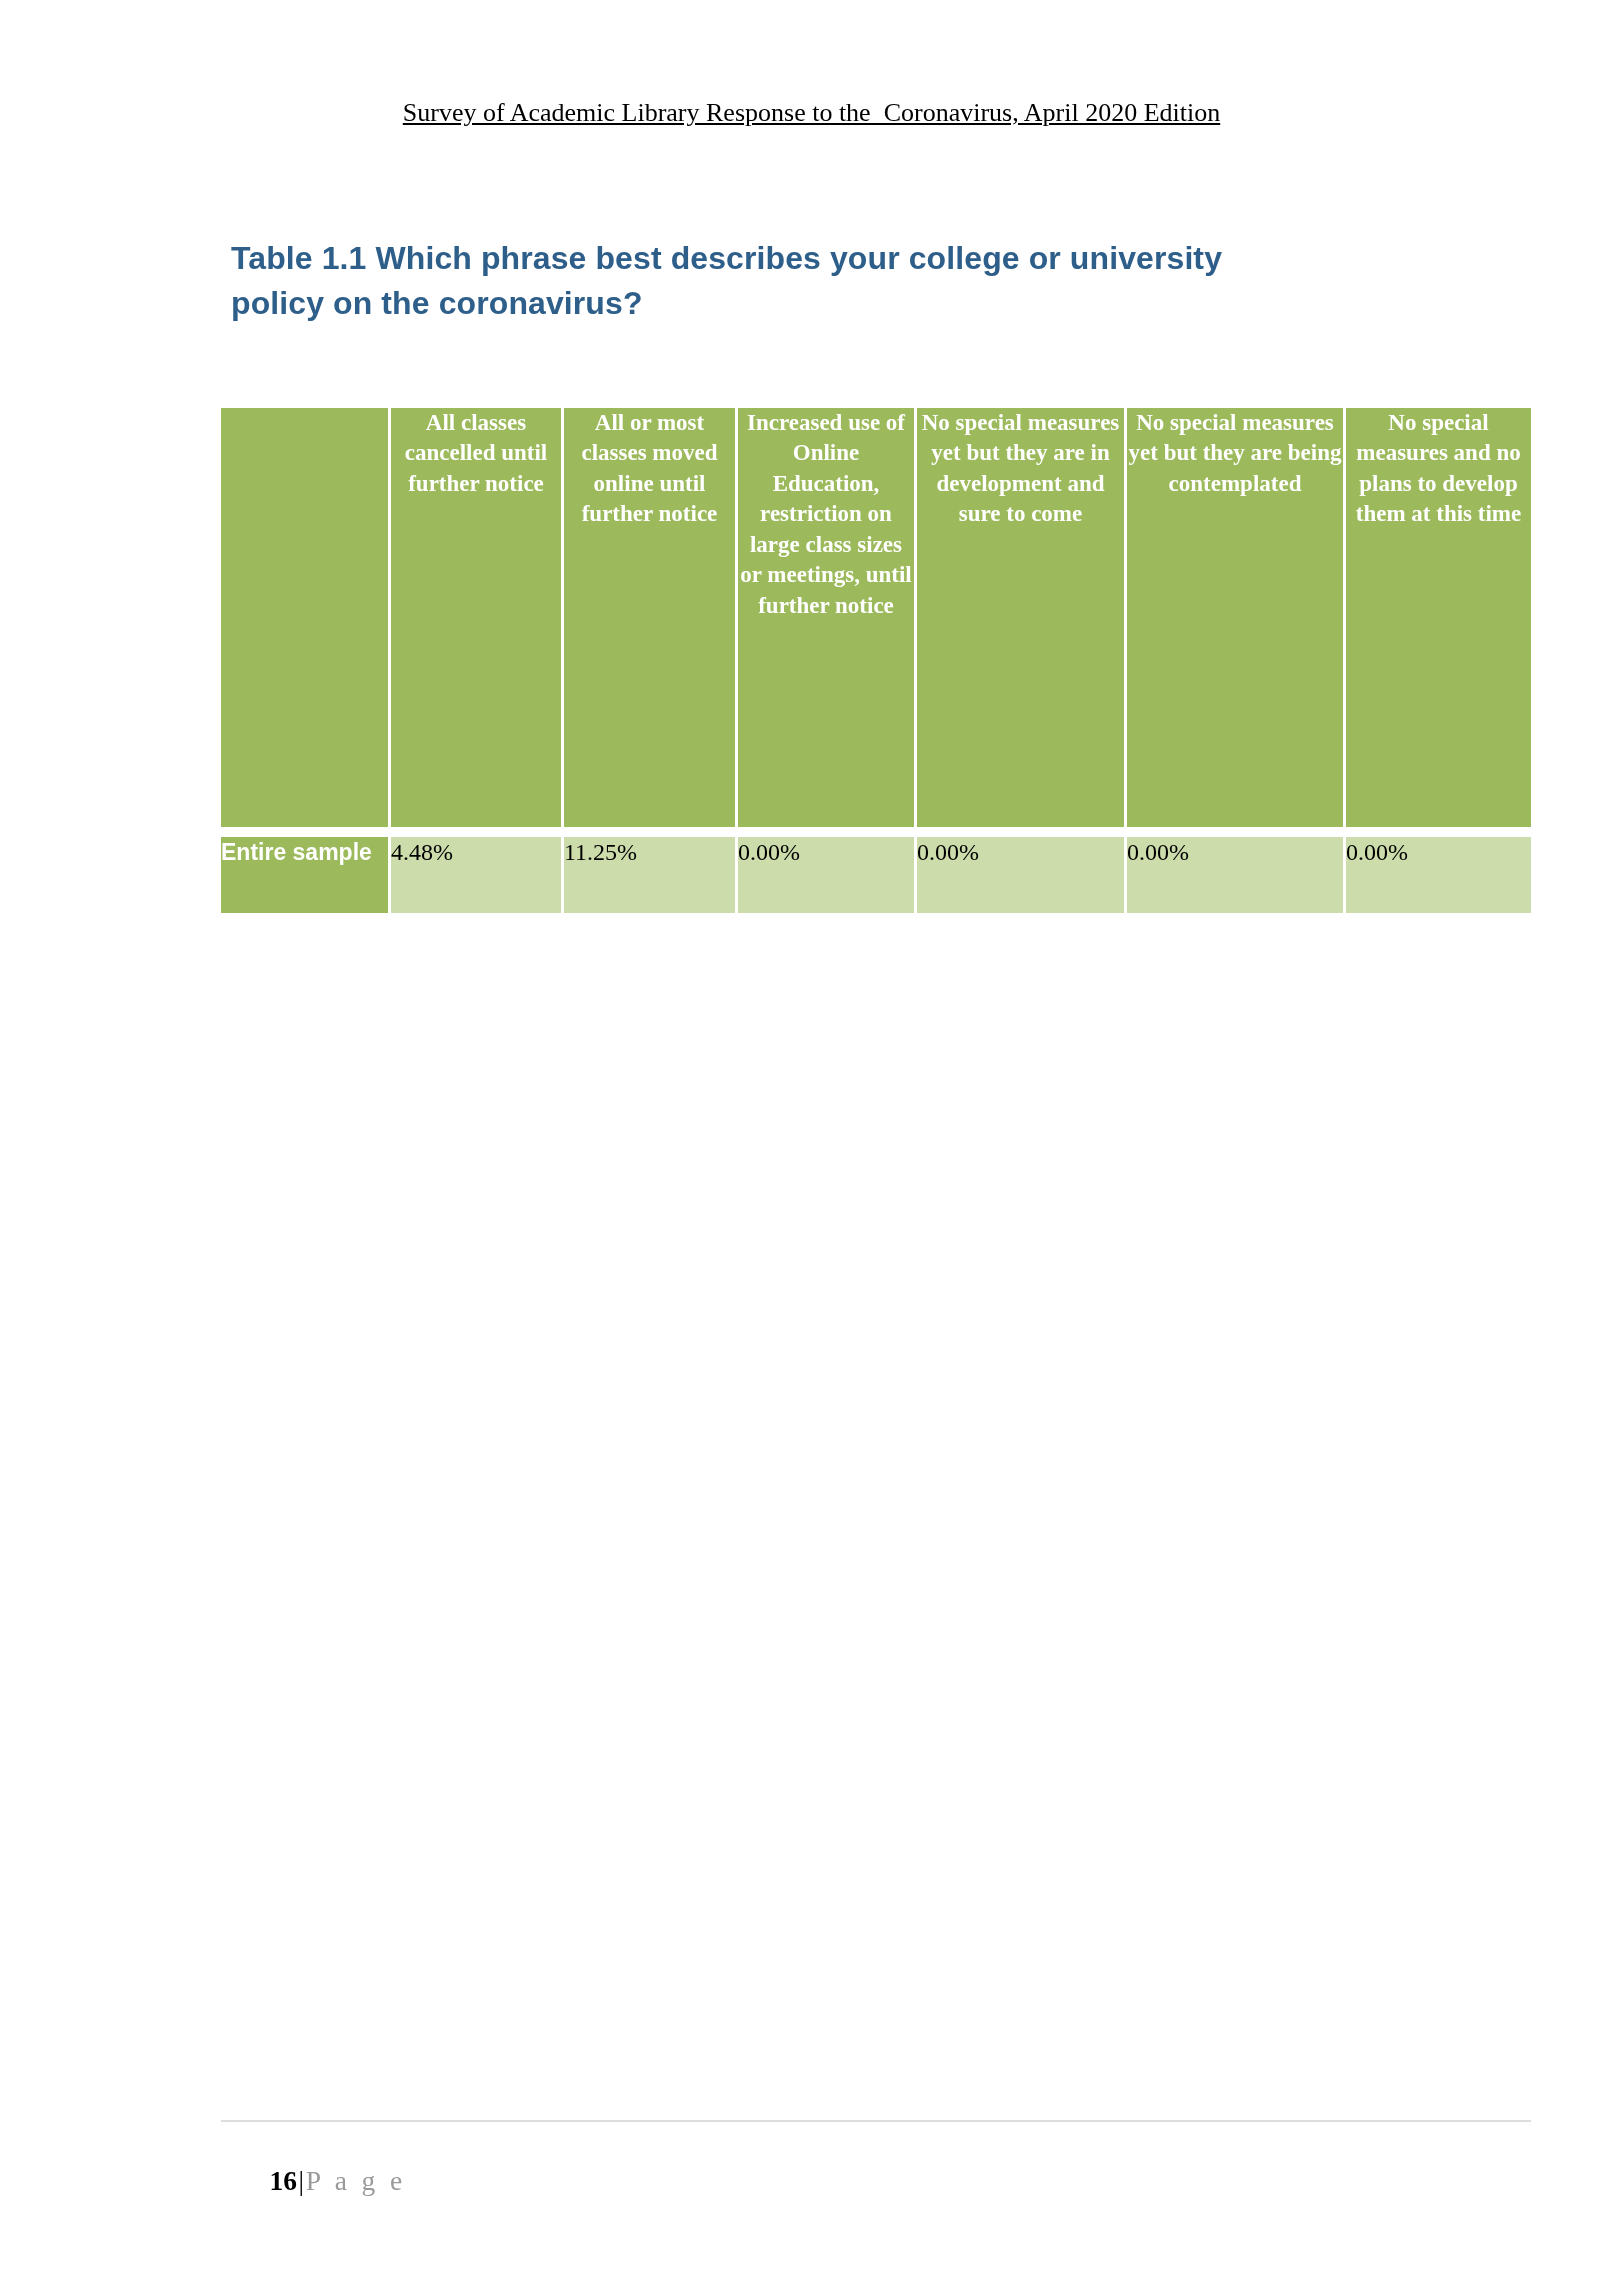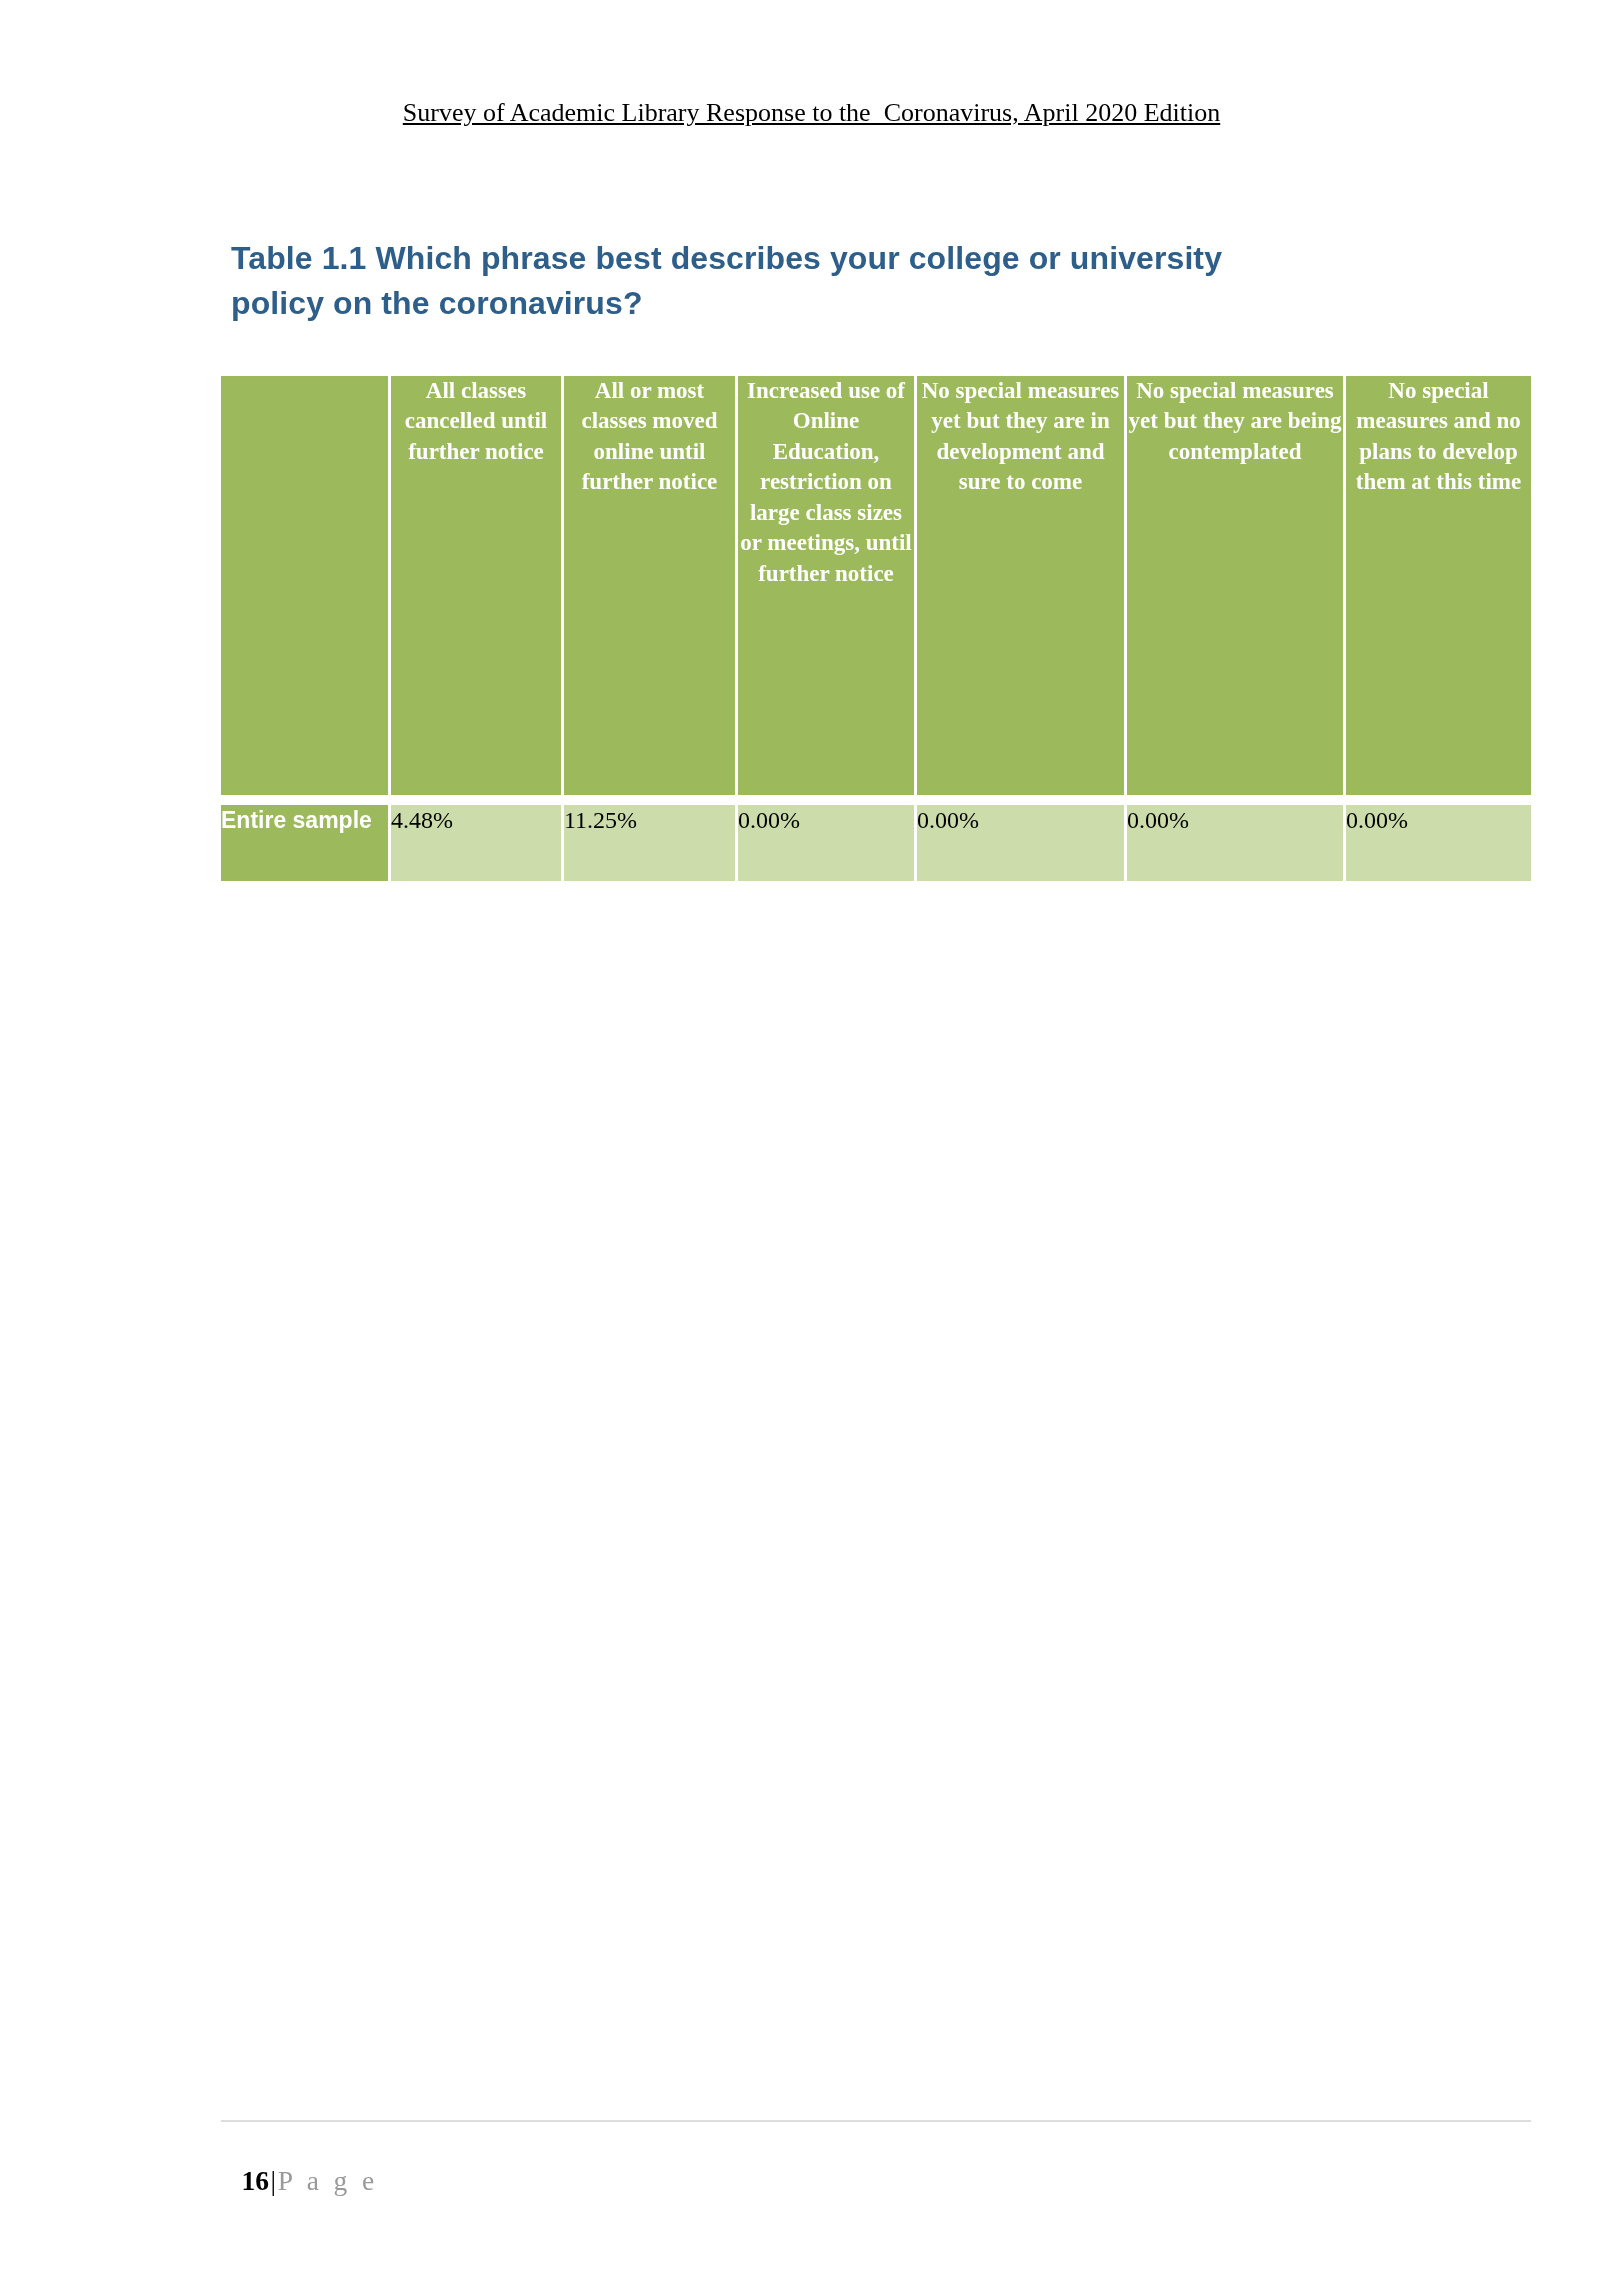--- a/index.html
+++ b/index.html
@@ -50,21 +50,21 @@
     font-size: 32px;
     line-height: 1.42;
     color: #2E5F8A;
     letter-spacing: 0.1px;
   }
 
   
   .survey-table {
     position: absolute;
     left: 221px;
-    top: 376px;
+    top: 408px;
     width: 1310px;
     border-collapse: separate;
     border-spacing: 0;
     table-layout: fixed;
     border-radius: 13px;
   }
 
   .survey-table td,
   .survey-table th {
     vertical-align: top;
@@ -136,21 +136,21 @@
   .footer-rule {
     position: absolute;
     left: 221px;
     top: 2120px;
     width: 1310px;
     height: 1.6px;
     background: #DDDDDD;
   }
   .footer-pagenum {
     position: absolute;
-    left: 214px;
+    left: 242px;
     top: 2131px;
     font-family: "Liberation Serif", "DejaVu Serif", serif;
     font-size: 27.5px;
     line-height: 1.2;
     color: #000000;
     white-space: pre;
   }
   .footer-pagenum .num {
     font-weight: bold;
     color: #000000;

